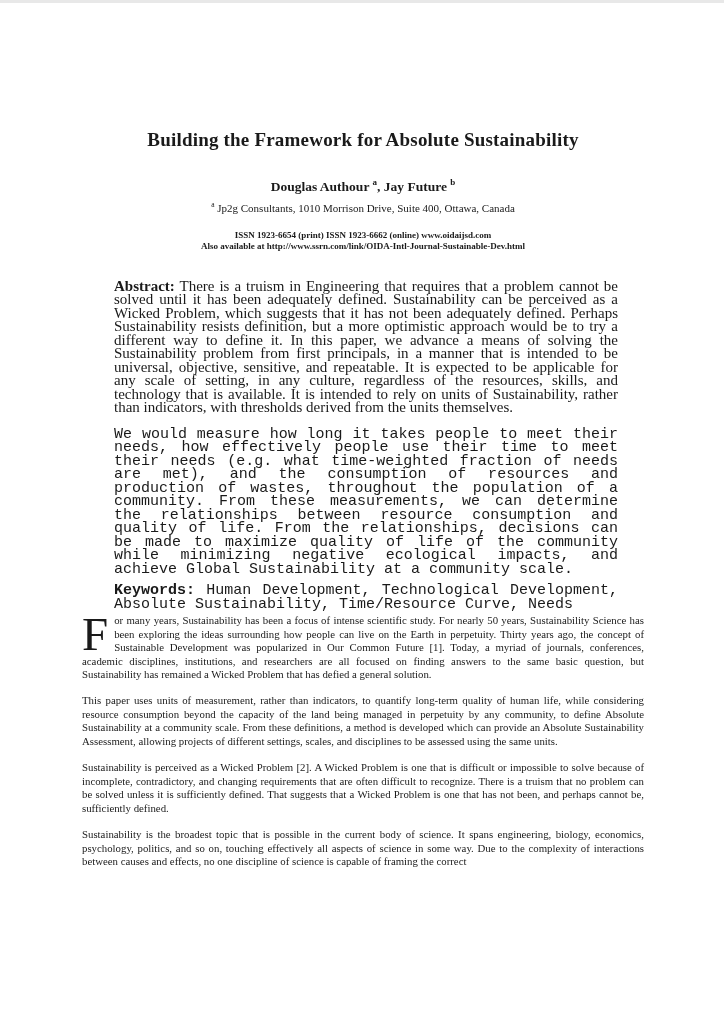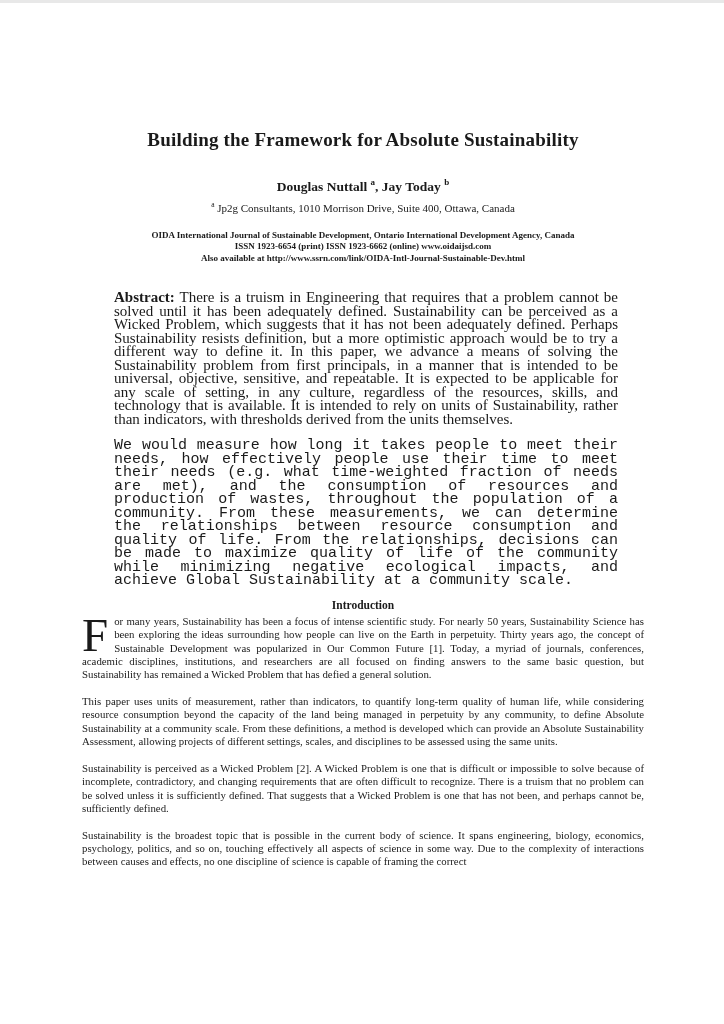--- a/index.html
+++ b/index.html
@@ -92,38 +92,37 @@
   .body-p + .body-p { margin-top: 13px; }
 </style>
 </head>
 <body>
 
 <div class="page">
   <div class="content">
 
     <h1 class="title">Building the Framework for Absolute Sustainability</h1>
 
-    <div class="authors"><span>Douglas Nuttall</span> <sup>a</sup><span>, </span><span>Jay Today</span> <sup>b</sup></div>
+    <div class="authors"><span>Douglas Authour</span> <sup>a</sup><span>, </span><span>Jay Future</span> <sup>b</sup></div>
 
     <div class="affiliations">
       <div><sup>a</sup> <span>Jp2g Consultants, 1010 Morrison Drive, Suite 400, Ottawa, Canada</span></div>
     </div>
 
     <div class="journal-block">
-      <div>OIDA International Journal of Sustainable Development, Ontario International Development Agency, Canada</div>
       <div>ISSN 1923-6654 (print) ISSN 1923-6662 (online) www.oidaijsd.com</div>
       <div>Also available at http://www.ssrn.com/link/OIDA-Intl-Journal-Sustainable-Dev.html</div>
     </div>
 
     <div class="abstract">
       <p><span class="lead-label">Abstract:</span> <span>There is a truism in Engineering that requires that a problem cannot be solved until it has been adequately defined.  Sustainability can be perceived as a Wicked Problem, which suggests that it has not been adequately defined.  Perhaps Sustainability resists definition, but a more optimistic approach would be to try a different way to define it.  In this paper, we advance a means of solving the Sustainability problem from first principals, in a manner that is intended to be universal, objective, sensitive, and repeatable.  It is expected to be applicable for any scale of setting, in any culture, regardless of the resources, skills, and technology that is available.  It is intended to rely on units of Sustainability, rather than indicators, with thresholds derived from the units themselves.</span></p>
       <p>We would measure how long it takes people to meet their needs, how effectively people use their time to meet their needs (e.g. what time-weighted fraction of needs are met), and the consumption of resources and production of wastes, throughout the population of a community.  From these measurements, we can determine the relationships between resource consumption and quality of life.  From the relationships, decisions can be made to maximize quality of life of the community while minimizing negative ecological impacts, and achieve Global Sustainability at a community scale.</p>
+      <p class="keywords-p"><span class="lead-label">Keywords:</span> <span>Human Development, Technological Development, Absolute Sustainability, Time/Resource Curve, Needs</span></p>
     </div>
 
-    <h2 class="section-heading">Introduction</h2>
 
     <p class="body-p dropcap-p"><span class="dropcap">F</span><span>or many years, Sustainability has been a focus of intense scientific study.  For nearly 50 years, Sustainability Science has been exploring the ideas surrounding how people can live on the Earth in perpetuity.  Thirty years ago, the concept of Sustainable Development was popularized in Our Common Future [1].  Today, a myriad of journals, conferences, academic disciplines, institutions, and researchers are all focused on finding answers to the same basic question, but Sustainability has remained a Wicked Problem that has defied a general solution.</span></p>
 
     <p class="body-p">This paper uses units of measurement, rather than indicators, to quantify long-term quality of human life, while considering resource consumption beyond the capacity of the land being managed in perpetuity by any community, to define Absolute Sustainability at a community scale.  From these definitions, a method is developed which can provide an Absolute Sustainability Assessment, allowing projects of different settings, scales, and disciplines to be assessed using the same units.</p>
 
 
     <p class="body-p">Sustainability is perceived as a Wicked Problem [2].  A Wicked Problem is one that is difficult or impossible to solve because of incomplete, contradictory, and changing requirements that are often difficult to recognize.  There is a truism that no problem can be solved unless it is sufficiently defined.  That suggests that a Wicked Problem is one that has not been, and perhaps cannot be, sufficiently defined.</p>
 
     <p class="body-p">Sustainability is the broadest topic that is possible in the current body of science.  It spans engineering, biology, economics, psychology, politics, and so on, touching effectively all aspects of science in some way.  Due to the complexity of interactions between causes and effects, no one discipline of science is capable of framing the correct</p>
 

